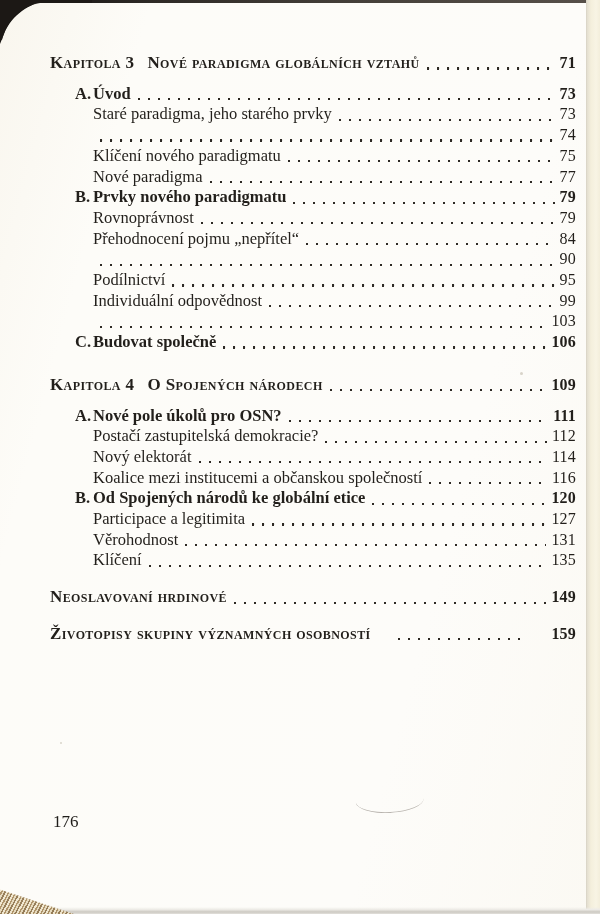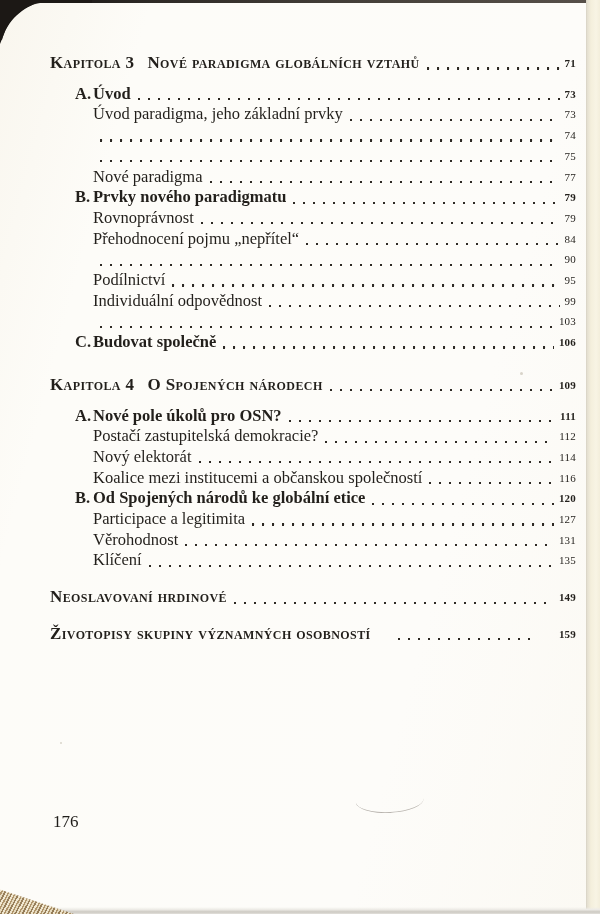--- a/index.html
+++ b/index.html
@@ -87,21 +87,21 @@
   .leader {
     flex: 1 1 auto;
     align-self: flex-end;
     height: 2.2px;
     margin: 0 5px 4.2px 7px;
     background-image: radial-gradient(circle at 1.1px 1.1px, #2e2a25 1.05px, rgba(0,0,0,0) 1.5px);
     background-size: 10px 2.2px;
     background-repeat: repeat-x;
     background-position: left bottom;
   }
-  .pg { font-size: 11px; letter-spacing: 0.2px; flex: 0 0 auto; }
+  .pg { font-size: 16px; letter-spacing: 0.2px; flex: 0 0 auto; }
 
   .folio {
     position: absolute;
     left: 53px; top: 812px;
     font-size: 17px;
     color: #1f1d1a;
   }
 </style>
 </head>
 <body>
@@ -129,29 +129,30 @@
         <span class="leader"></span>
         <span class="pg">71</span>
       </div>
       <div class="row r-section">
         <span class="ltr">A.</span>
         <span class="txt">Úvod</span>
         <span class="leader"></span>
         <span class="pg">73</span>
       </div>
       <div class="row r-sub">
-        <span class="txt">Úvod paradigma, jeho základní prvky</span>
+        <span class="txt">Staré paradigma, jeho starého prvky</span>
         <span class="leader"></span>
         <span class="pg">73</span>
       </div>
       <div class="row r-sub">
         <span class="leader"></span>
         <span class="pg">74</span>
       </div>
       <div class="row r-sub">
+        <span class="txt">Klíčení nového paradigmatu</span>
         <span class="leader"></span>
         <span class="pg">75</span>
       </div>
       <div class="row r-sub">
         <span class="txt">Nové paradigma</span>
         <span class="leader"></span>
         <span class="pg">77</span>
       </div>
       <div class="row r-section">
         <span class="ltr">B.</span>

